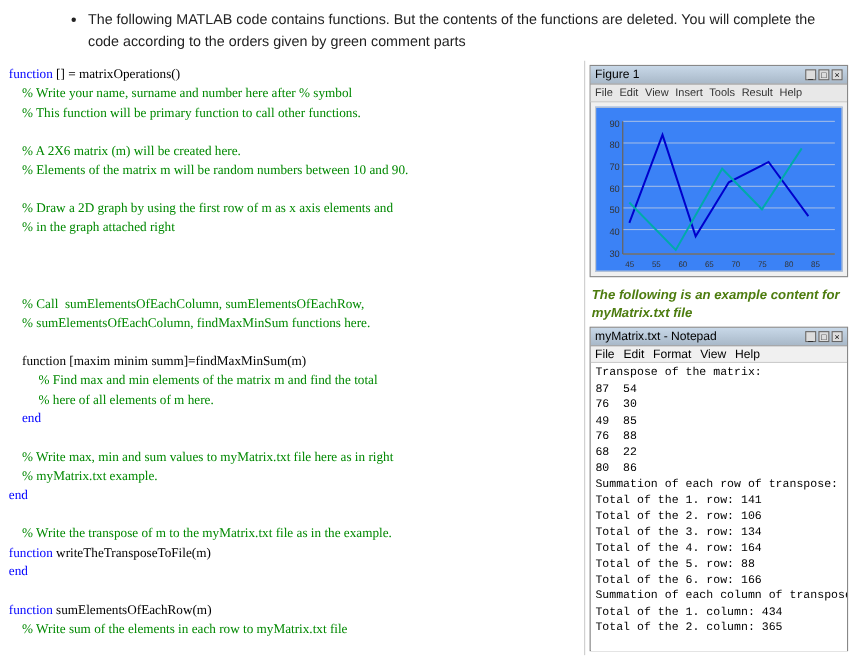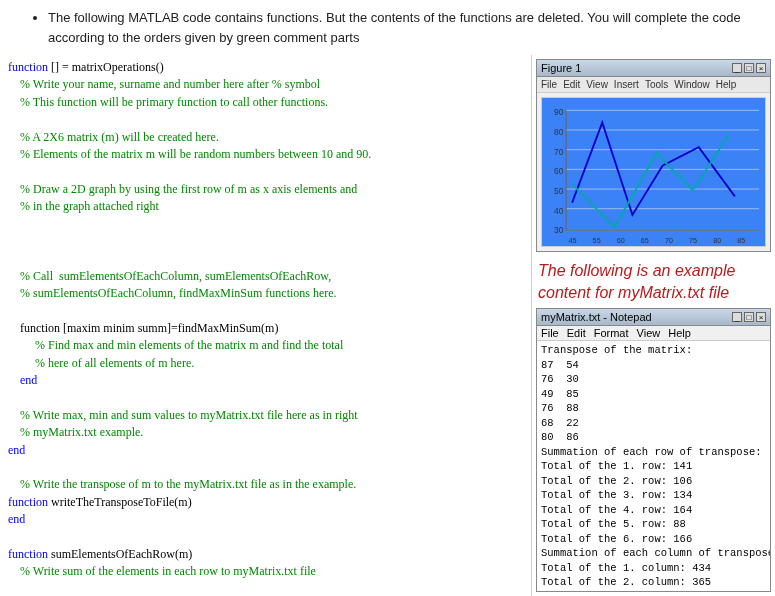--- a/index.html
+++ b/index.html
@@ -19,20 +19,21 @@
       font-size: 13px;
       line-height: 1.5;
       color: #222;
     }
     .top-instruction ul {
       list-style: disc;
       padding-left: 18px;
     }
     .top-instruction li {
       margin-bottom: 2px;
+      margin-left: 32px;
     }
 
     .main-content {
       display: flex;
       flex: 1;
       overflow: hidden;
     }
 
     
     .code-panel {
@@ -108,24 +109,24 @@
       background: #3b82f6;
       position: relative;
       margin: 4px;
       border: 1px solid #ccc;
       text-align: right;
     }
 
     
     .notepad-section {
       padding: 4px 6px 2px 6px;
-      font-size: 16px;
-      font-weight: normal;
+      font-size: 12px;
+      font-weight: bold;
       font-style: italic;
-      color: #b91c1c;
+      color: #4d7c0f;
       line-height: 1.4;
     }
     .notepad-window {
       background: #f0f0f0;
       border: 1px solid #888;
       margin: 2px 4px 4px 4px;
       flex: 1;
       display: flex;
       flex-direction: column;
       overflow: hidden;
@@ -229,21 +230,21 @@
           <span>□</span>
           <span>×</span>
         </div>
       </div>
       <div class="figure-toolbar">
         <span>File</span>
         <span>Edit</span>
         <span>View</span>
         <span>Insert</span>
         <span>Tools</span>
-        <span>Window</span>
+        <span>Result</span>
         <span>Help</span>
       </div>
       <div class="figure-plot-area">
         
         <svg width="100%" height="100%" viewBox="0 0 185 120" preserveAspectRatio="none">
 
           <text x="10" y="14" font-size="7" fill="#333">90</text>
           <text x="10" y="30" font-size="7" fill="#333">80</text>
           <text x="10" y="46" font-size="7" fill="#333">70</text>
           <text x="10" y="62" font-size="7" fill="#333">60</text>

